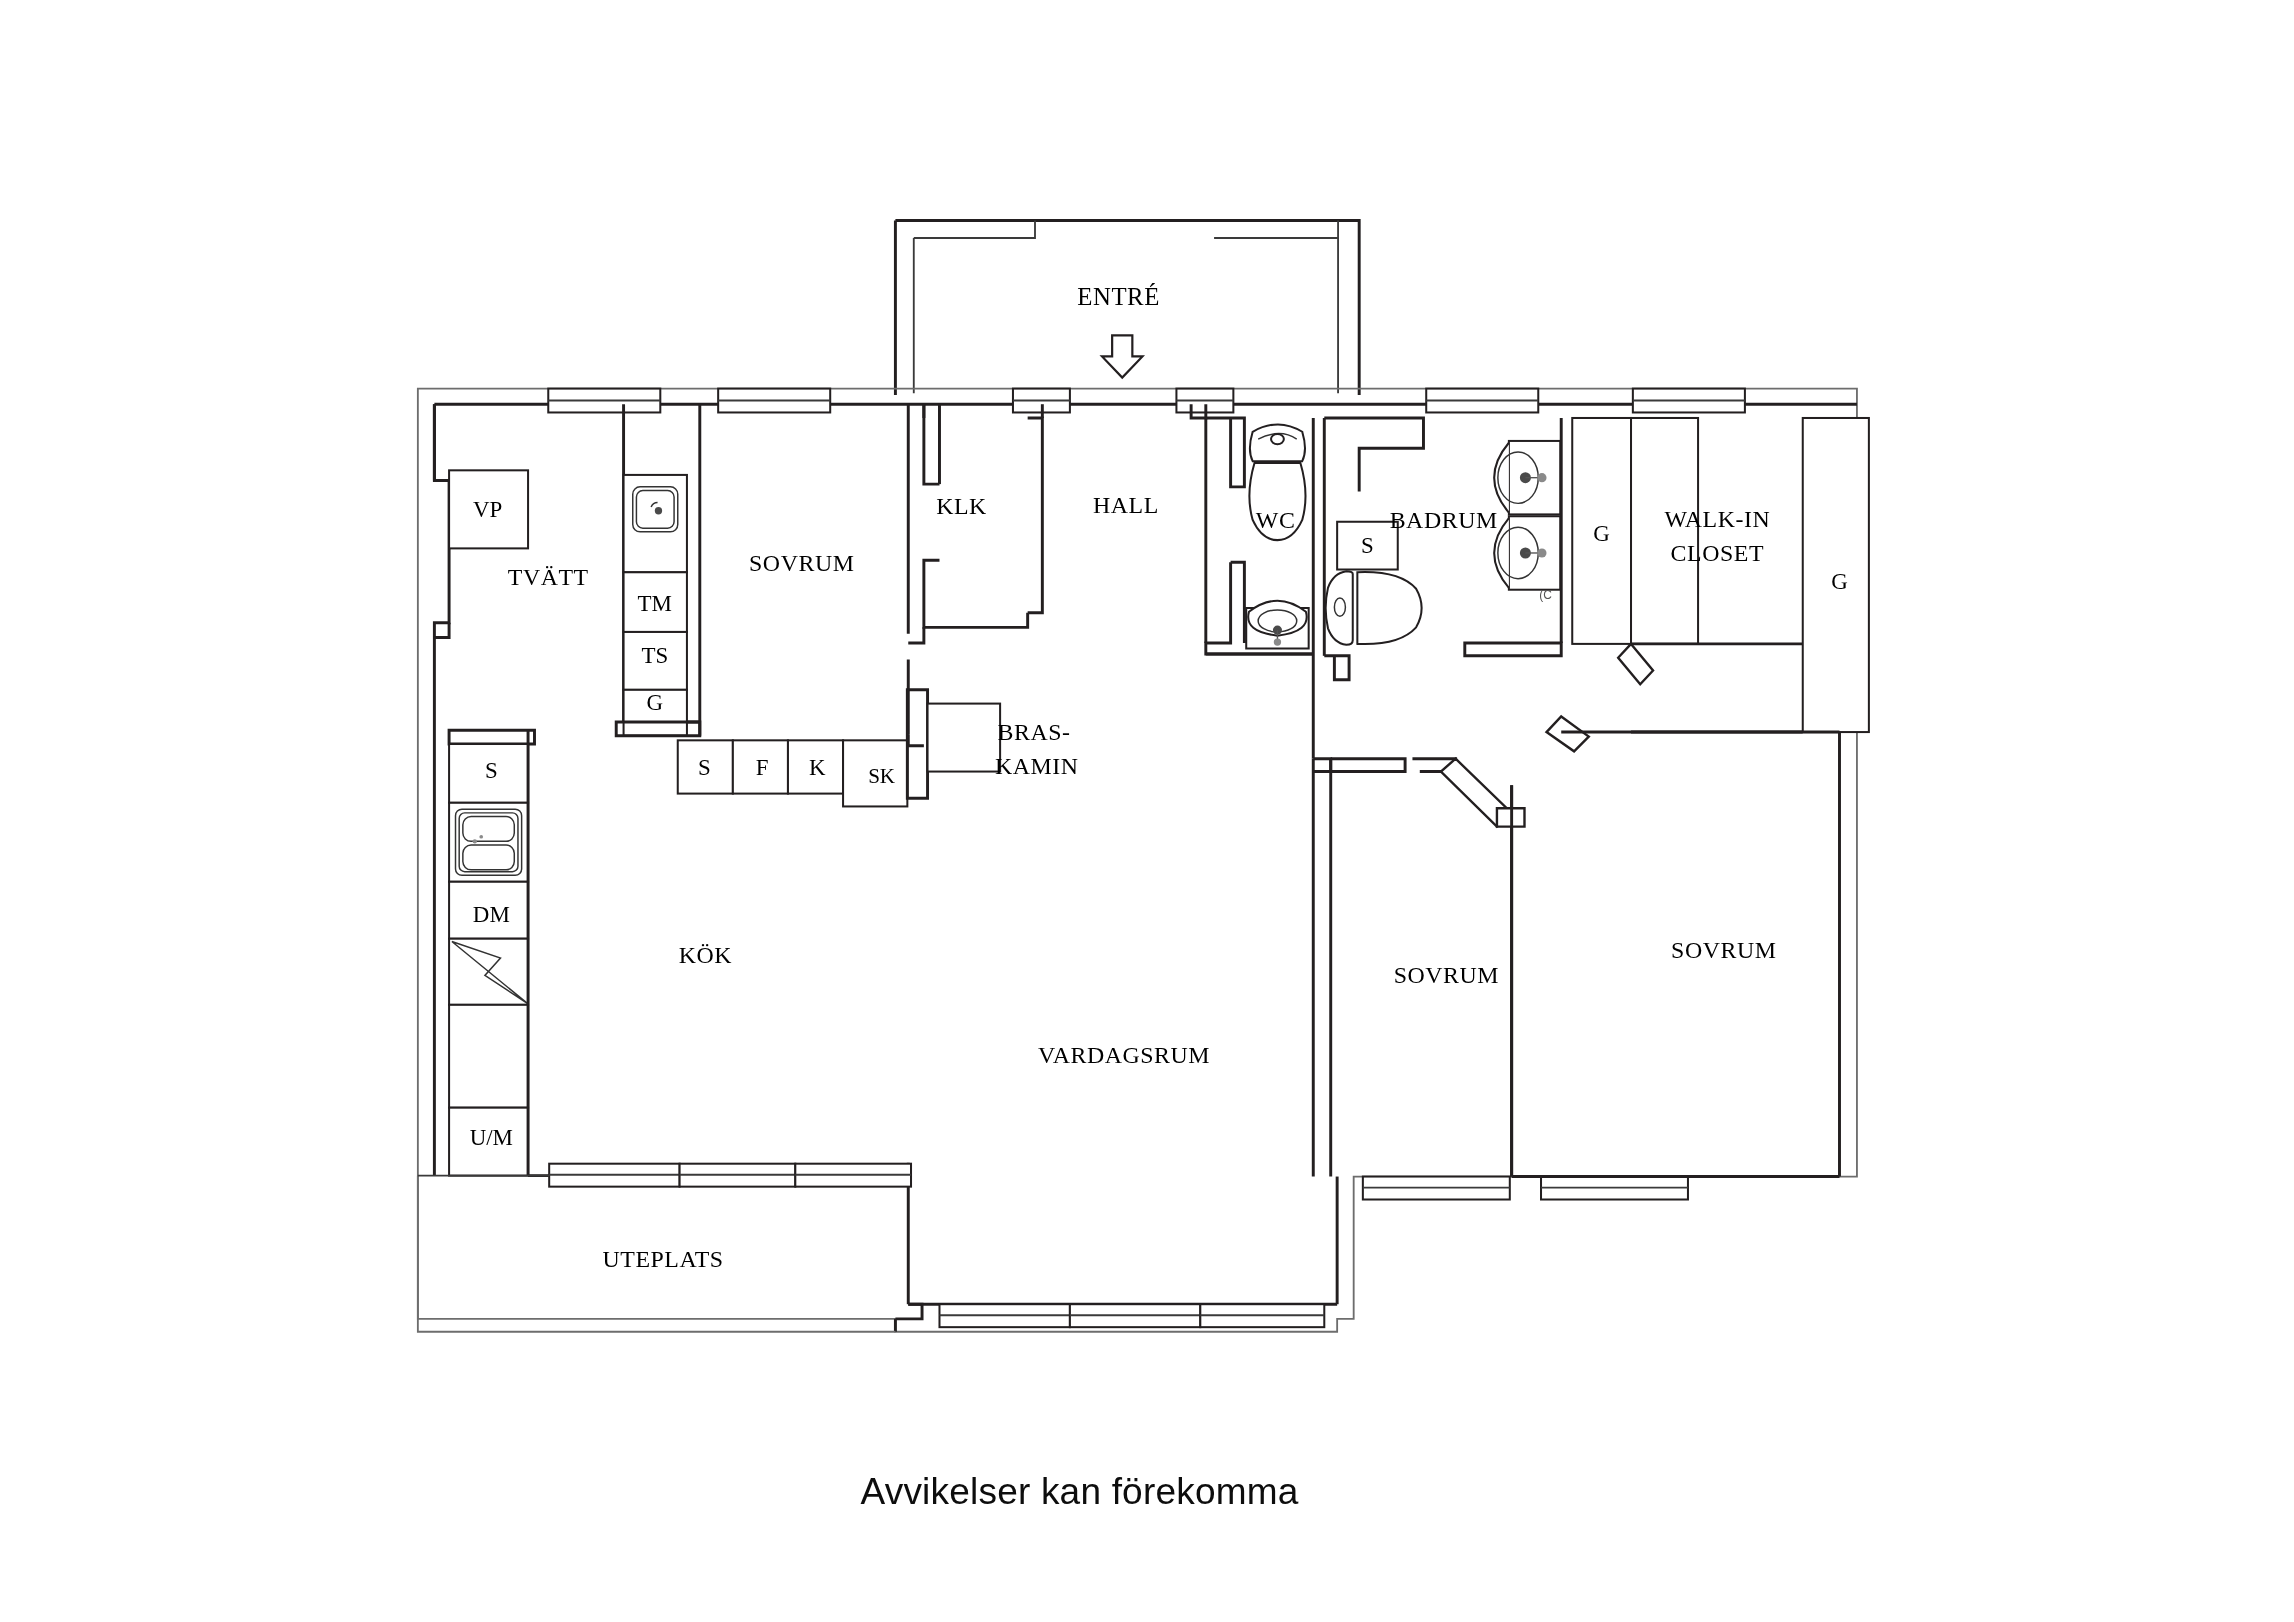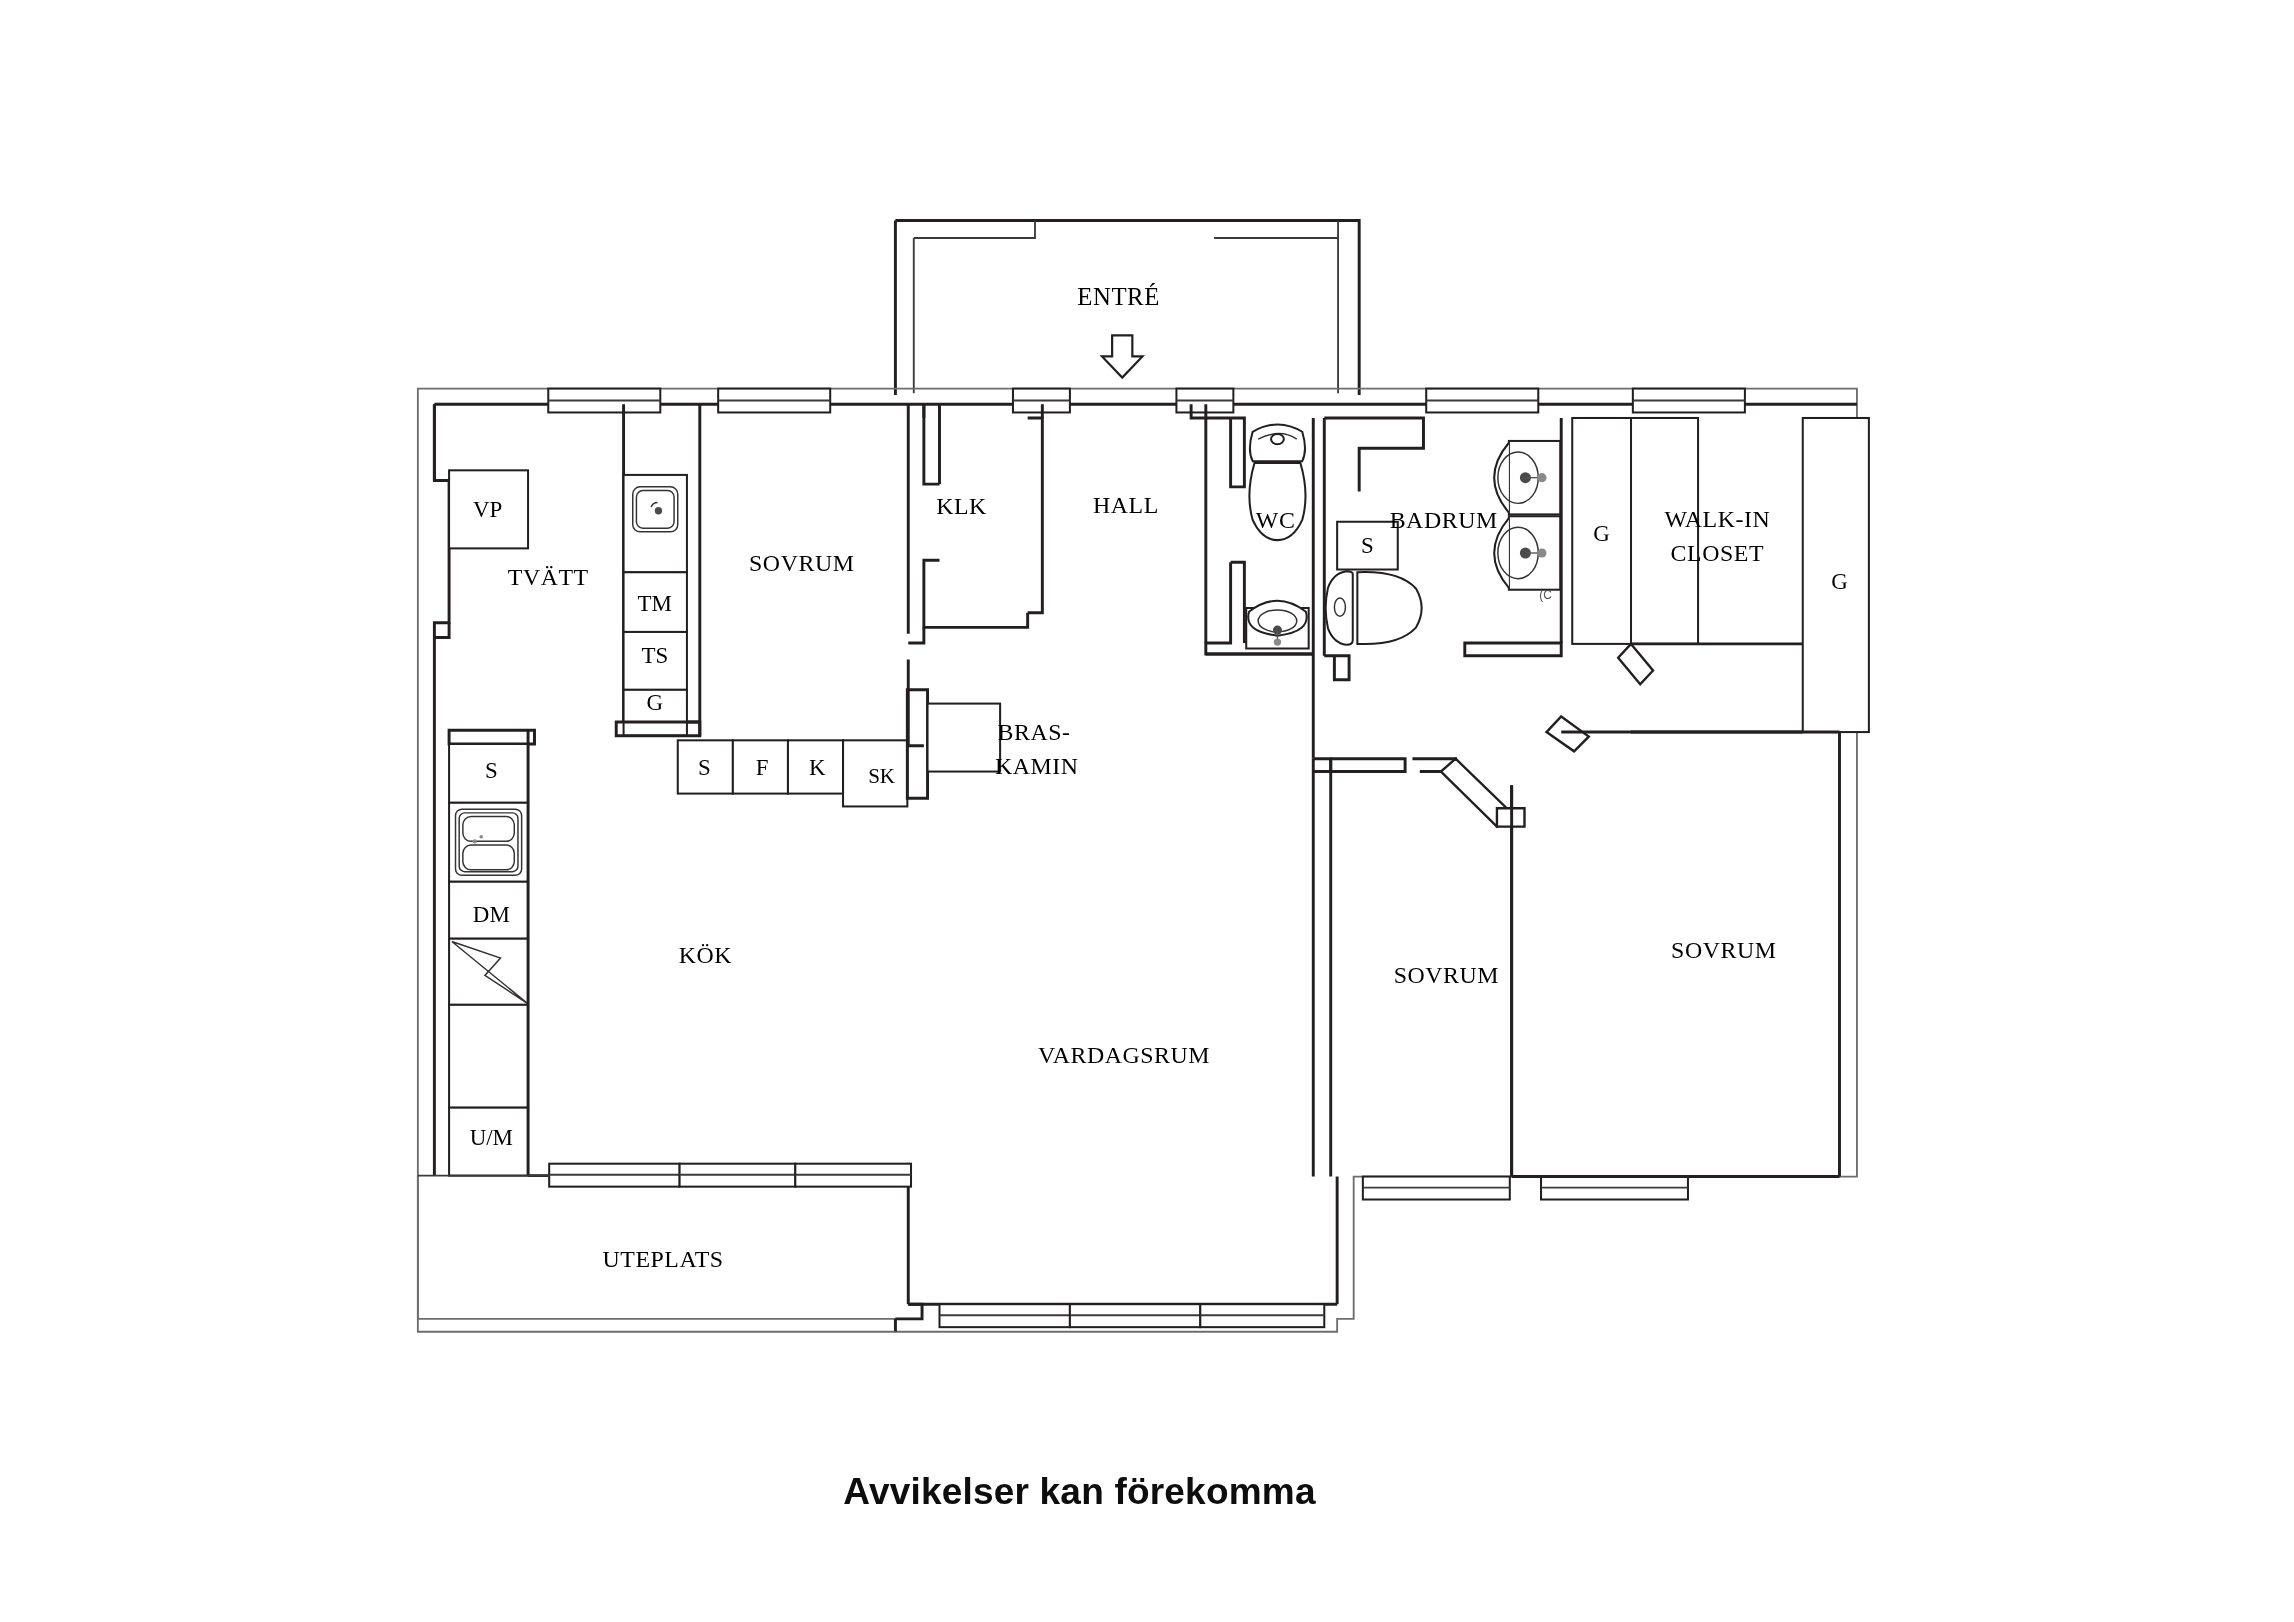--- a/index.html
+++ b/index.html
@@ -59,21 +59,20 @@
   #caption {
     position: absolute;
     left: 0;
     top: 1471px;
     width: 2159px;
     text-align: center;
     font-family: "Liberation Sans", sans-serif;
     font-size: 37px;
     color: #0d0d0d;
     letter-spacing: 0.2px;
-    font-weight: bold;
   }
 </style>
 </head>
 <body>
 
 <div id="plan-wrap">
 <svg id="floorplan" viewBox="0 0 2499 1767" xmlns="http://www.w3.org/2000/svg">
 
   <g>
     <path class="wall" d="M 975,240 L 1480,240 L 1480,430 M 975,240 L 975,430"></path>

